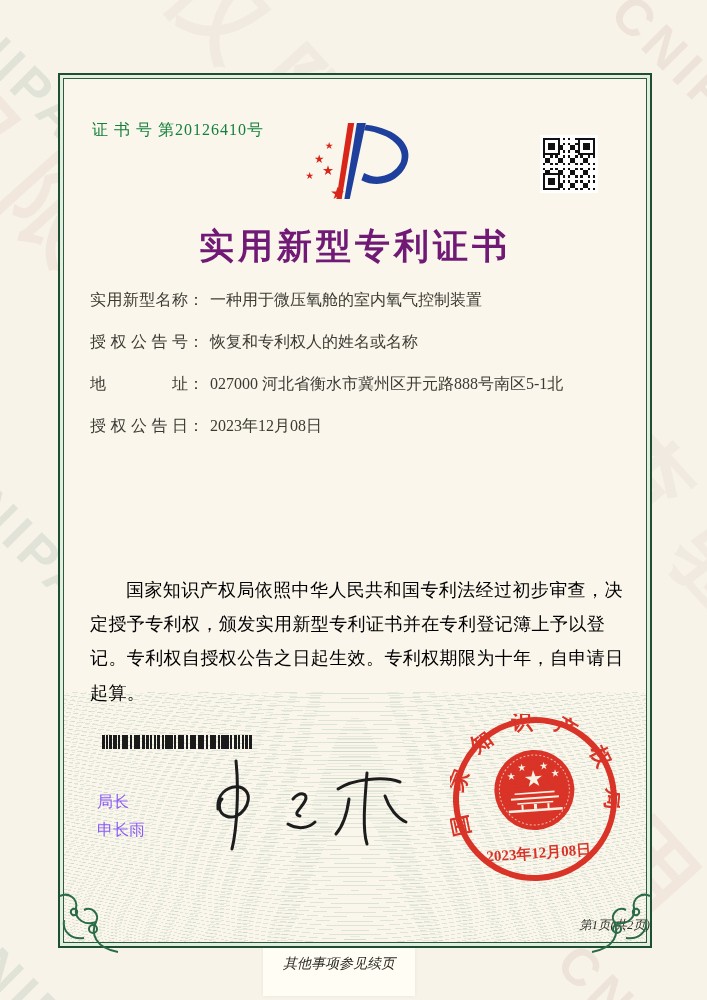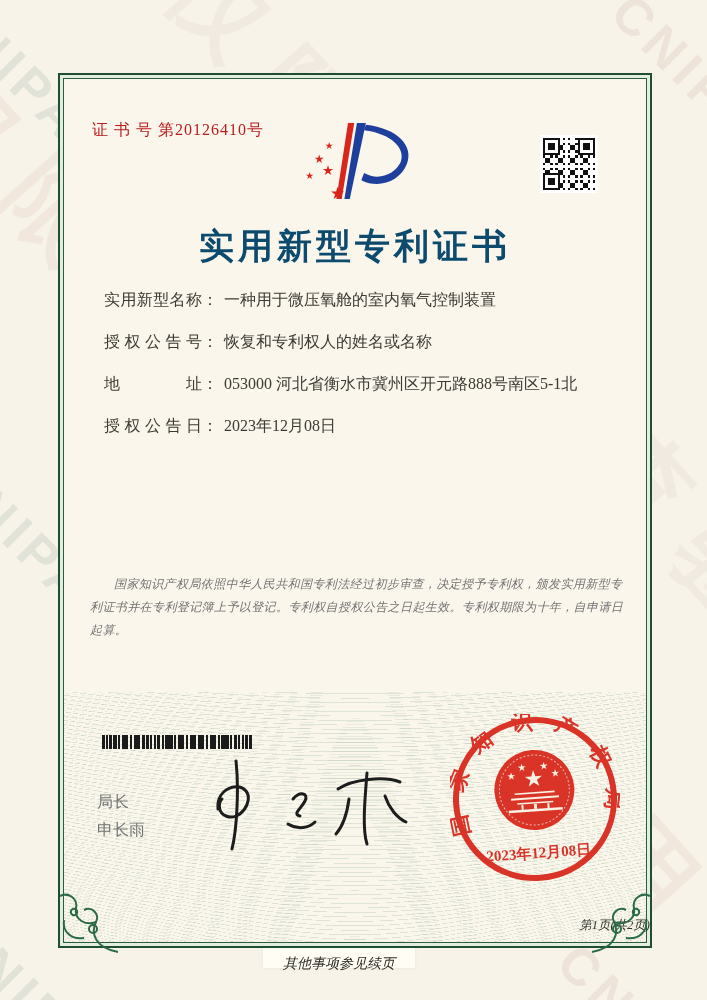--- a/index.html
+++ b/index.html
@@ -17,63 +17,63 @@
   
   .cert{position:absolute;left:58px;top:73px;width:590px;height:871px;
         border:2px solid #1e4f35;
         box-shadow:inset 0 0 0 3px #e4eede, inset 0 0 0 4px #2a5c40;
         background:#faf6ec;}
   .guilloche{position:absolute;left:4px;right:4px;bottom:4px;height:250px;pointer-events:none;
     background:
       repeating-radial-gradient(ellipse 140% 70% at 50% 130%, rgba(120,165,125,0.22) 0 1px, transparent 1px 6px),
       repeating-radial-gradient(ellipse 160% 80% at 50% -40%, rgba(120,165,125,0.14) 0 1px, transparent 1px 7px);}
 
-  .cert-no{position:absolute;left:32px;top:45px;font-size:16px;color:#b91c1c;letter-spacing:1px;}
+  .cert-no{position:absolute;left:32px;top:45px;font-size:16px;color:#15803d;letter-spacing:1px;}
 
   .logo{position:absolute;left:238px;top:43px;width:116px;height:86px;}
   .qr{position:absolute;left:480px;top:60px;width:58px;height:58px;background:#fff;padding:3px;box-sizing:border-box;}
   .qr svg{width:100%;height:100%;display:block;fill:#111;}
 
   .title{position:absolute;left:0;top:148px;width:100%;text-align:center;
-         font-size:35px;font-weight:700;color:#0c4a6e;letter-spacing:4px;}
-
-  
-  .fields{position:absolute;left:44px;top:215px;width:540px;font-size:16px;color:#3b3b33;}
+         font-size:35px;font-weight:700;color:#701a75;letter-spacing:4px;}
+
+  
+  .fields{position:absolute;left:30px;top:215px;width:540px;font-size:16px;color:#3b3b33;}
   .frow{position:relative;height:42px;white-space:nowrap;}
   .flabel{display:inline-block;width:98px;text-align:justify;text-align-last:justify;vertical-align:top;}
   .fval{margin-left:6px;}
   .f2{position:absolute;left:294px;top:0;}
 
   
-  .body-text{position:absolute;left:30px;top:498px;width:534px;font-size:12px;line-height:1.9;
-             font-style:italic;color:#737373;letter-spacing:0.4px;}
+  .body-text{position:absolute;left:30px;top:498px;width:534px;font-size:18px;line-height:1.9;
+             color:#000000;letter-spacing:0.4px;}
   .body-text p{margin:0 0 6px 0;text-indent:2em;}
 
   
   .barcode{position:absolute;left:42px;top:660px;width:152px;height:14px;
     background-image:
       repeating-linear-gradient(90deg,#1b1b1b 0 2px,transparent 2px 4px),
       repeating-linear-gradient(90deg,#1b1b1b 0 1px,transparent 1px 7px),
       repeating-linear-gradient(90deg,#1b1b1b 0 3px,transparent 3px 11px);}
   .director{position:absolute;left:37px;top:713px;font-family:"Liberation Sans","DejaVu Sans",sans-serif;
-            font-size:16px;color:#737373;line-height:28px;}
+            font-size:16px;color:#8b5cf6;line-height:28px;}
   .signature{position:absolute;left:128px;top:668px;width:234px;height:112px;}
   .signature path{stroke:#1d1d1d;stroke-width:3;fill:none;stroke-linecap:round;}
 
   .seal{position:absolute;left:390px;top:639px;width:170px;height:170px;opacity:0.93;}
 
   .page-info{position:absolute;left:0;top:842px;width:100%;text-align:right;
              font-size:12.5px;font-style:italic;color:#33332c;}
 
   .corner{position:absolute;bottom:-14px;width:78px;height:78px;pointer-events:none;}
   .corner path{stroke:#2a6a45;fill:none;stroke-width:2;}
   .corner-l{left:-12px;transform:scaleX(-1);}
   .corner-r{right:-12px;}
 
-  .cont-box{position:absolute;left:263px;top:948px;width:152px;height:20px;background:#fffdf4;
+  .cont-box{position:absolute;left:263px;top:948px;width:152px;height:48px;background:#fffdf4;
             box-shadow:0 0 4px rgba(0,0,0,0.06);text-align:center;line-height:32px;
             font-size:14px;font-style:italic;color:#2b2b25;}
 </style>
 </head>
 <body>
 
 <div class="page">
 
   <span class="wm wm-cnipa wm-green" style="left:-35px;top:-22px;">CNIPA</span>
   <span class="wm wm-cnipa wm-pink" style="left:642px;top:-18px;">CNIPA</span>
@@ -306,21 +306,21 @@
     <div class="title">实用新型专利证书</div>
 
     <div class="fields">
       <div class="frow">
         <span class="flabel">实用新型名称</span><span>：</span><span class="fval">一种用于微压氧舱的室内氧气控制装置</span>
       </div>
       <div class="frow">
         <span class="flabel">授权公告号</span><span>：</span><span class="fval">恢复和专利权人的姓名或名称</span>
       </div>
       <div class="frow">
-        <span class="flabel">地址</span><span>：</span><span class="fval">053000 河北省衡水市冀州区开元路888号南区5-1北</span>
+        <span class="flabel">地址</span><span>：</span><span class="fval">027000 河北省衡水市冀州区开元路888号南区5-1北</span>
       </div>
       <div class="frow">
         <span class="flabel">授权公告日</span><span>：</span><span class="fval">2023年12月08日</span>
       </div>
     </div>
 
     <div class="body-text">
       <p>国家知识产权局依照中华人民共和国专利法经过初步审查，决定授予专利权，颁发实用新型专利证书并在专利登记簿上予以登记。专利权自授权公告之日起生效。专利权期限为十年，自申请日起算。</p>
     </div>
 

